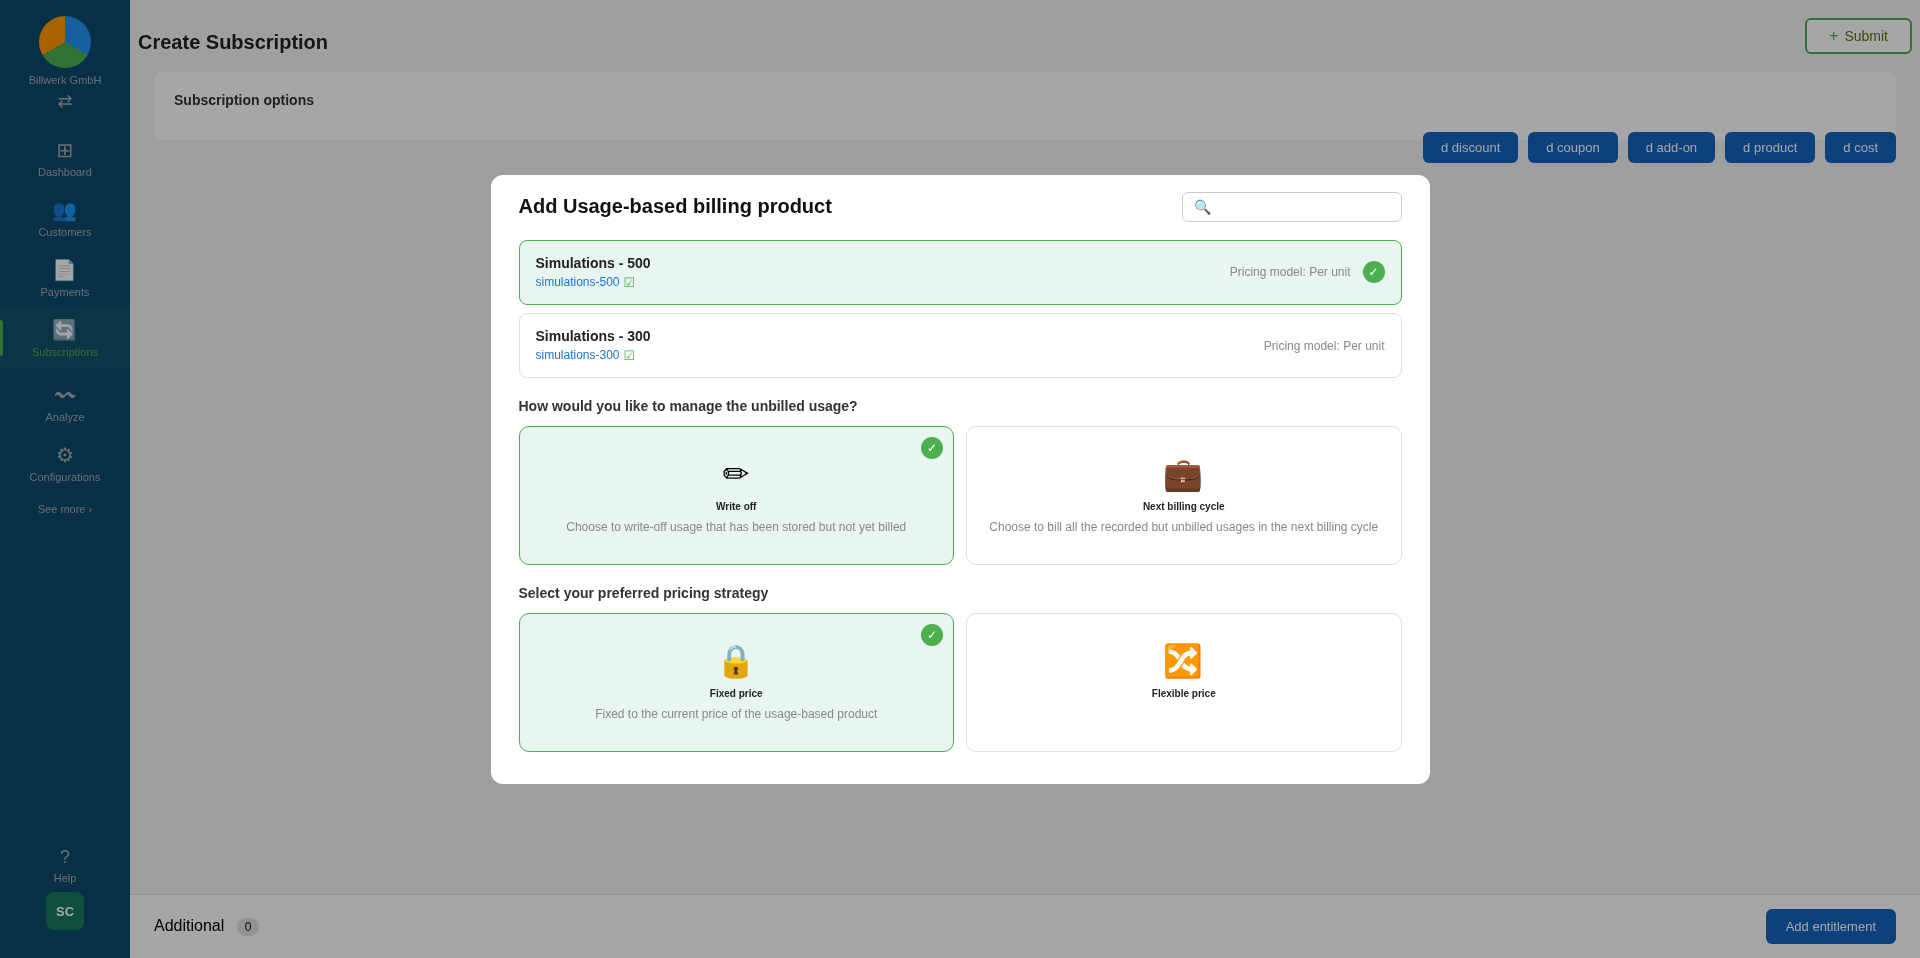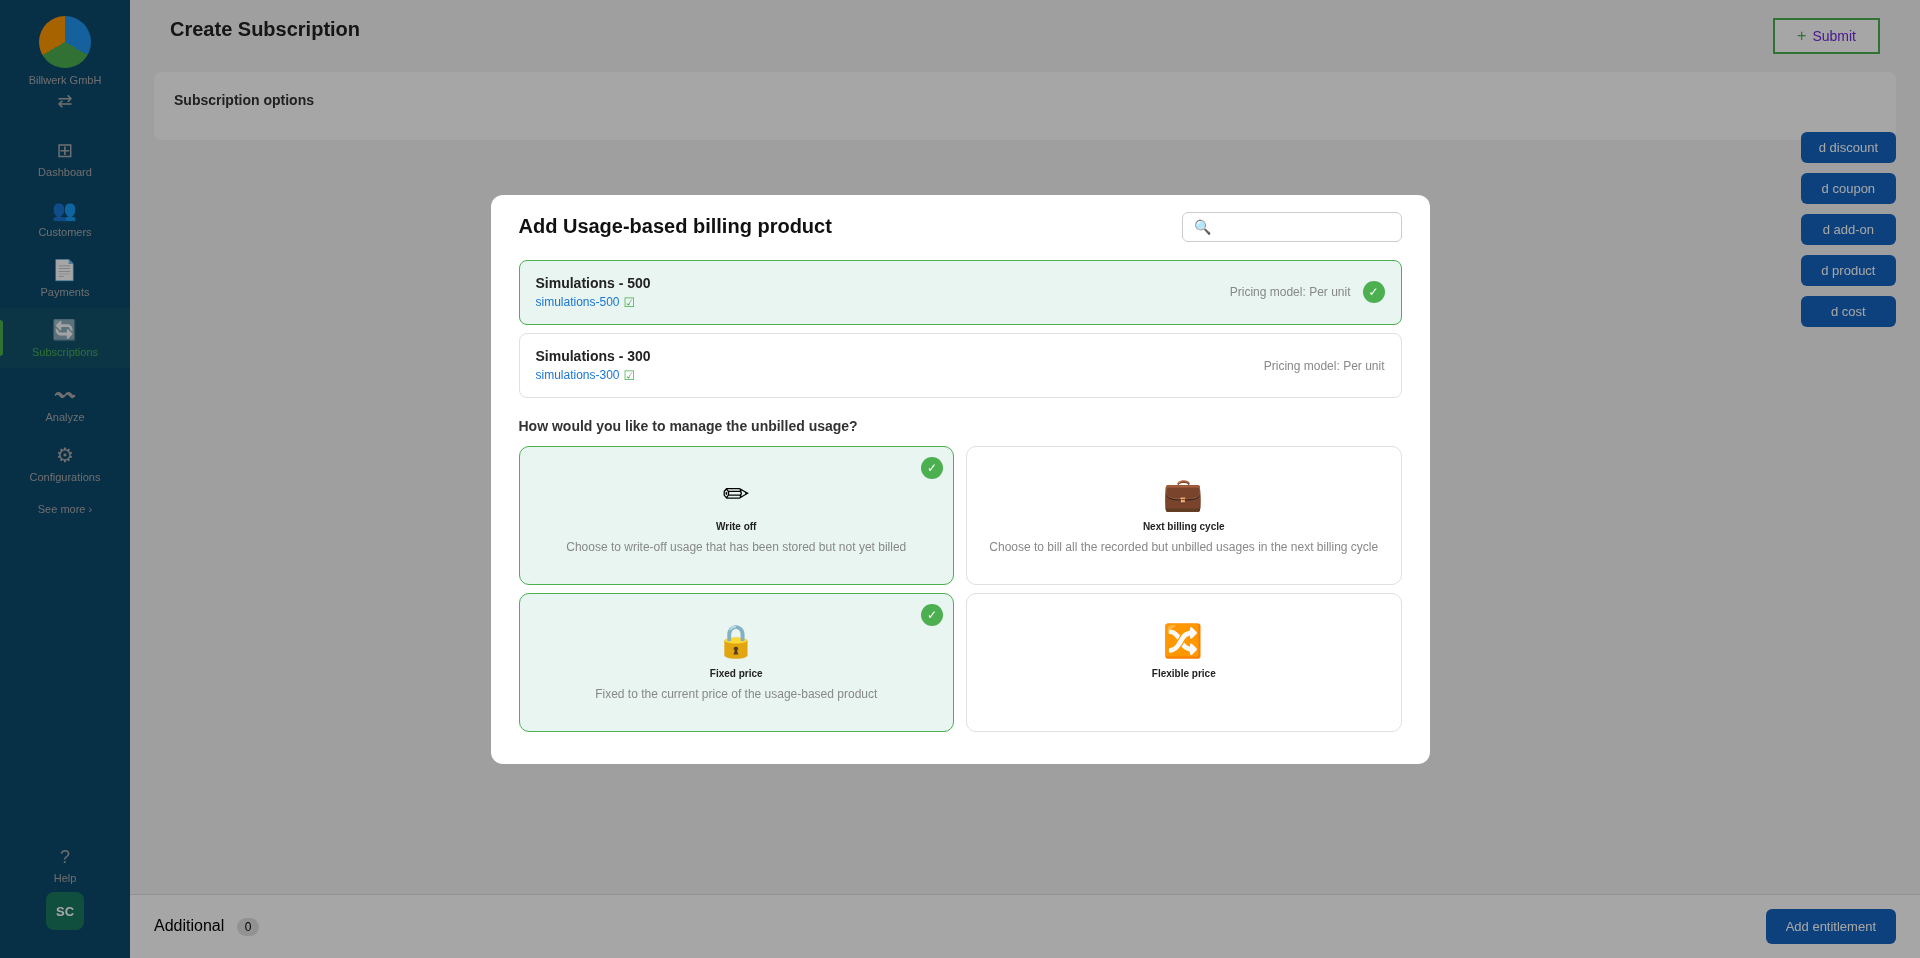--- a/index.html
+++ b/index.html
@@ -97,37 +97,37 @@
     .main {
       flex: 1;
       display: flex;
       flex-direction: column;
       background: #f5f5f5;
       position: relative;
       overflow: hidden;
     }
 
     .page-header {
-      padding: 18px 40px;
-      display: flex;
-      align-items: flex-start;
+      padding: 18px 8px;
+      display: flex;
+      align-items: flex-end;
       justify-content: space-between;
       background: #f5f5f5;
     }
     .page-title {
       font-size: 20px;
       font-weight: 600;
       color: #222;
     }
     .submit-btn {
       border: 2px solid #4caf50;
       background: #fff;
-      color: #6d28d9;
+      color: #4d7c0f;
       padding: 7px 22px;
-      border-radius: 0;
+      border-radius: 6px;
       font-size: 14px;
       cursor: pointer;
       display: flex;
       align-items: center;
       gap: 6px;
     }
     .submit-btn::before { content: '+'; font-size: 16px; color: #4caf50; }
 
     
     .bg-content {
@@ -148,21 +148,20 @@
       color: #333;
       margin-bottom: 12px;
     }
 
     
     .right-btns {
       position: absolute;
       right: 24px;
       top: 60px;
       display: flex;
-      flex-direction: column;
       gap: 10px;
     }
     .right-btn {
       background: #1565c0;
       color: #fff;
       border: none;
       border-radius: 6px;
       padding: 8px 18px;
       font-size: 13px;
       cursor: pointer;
@@ -505,20 +504,21 @@
         <div class="card-desc">Choose to write-off usage that has been stored but not yet billed</div>
       </div>
 
       <div class="option-card">
         <span class="card-icon">💼</span>
         <div class="card-title">Next billing cycle</div>
         <div class="card-desc">Choose to bill all the recorded but unbilled usages in the next billing cycle</div>
       </div>
     </div>
 
+    <div class="section-label">Select your preferred pricing strategy</div>
 
     <div class="options-grid">
 
       <div class="option-card selected">
         <div class="card-check">✓</div>
         <span class="card-icon">🔒</span>
         <div class="card-title">Fixed price</div>
         <div class="card-desc">Fixed to the current price of the usage-based product</div>
       </div>
 

